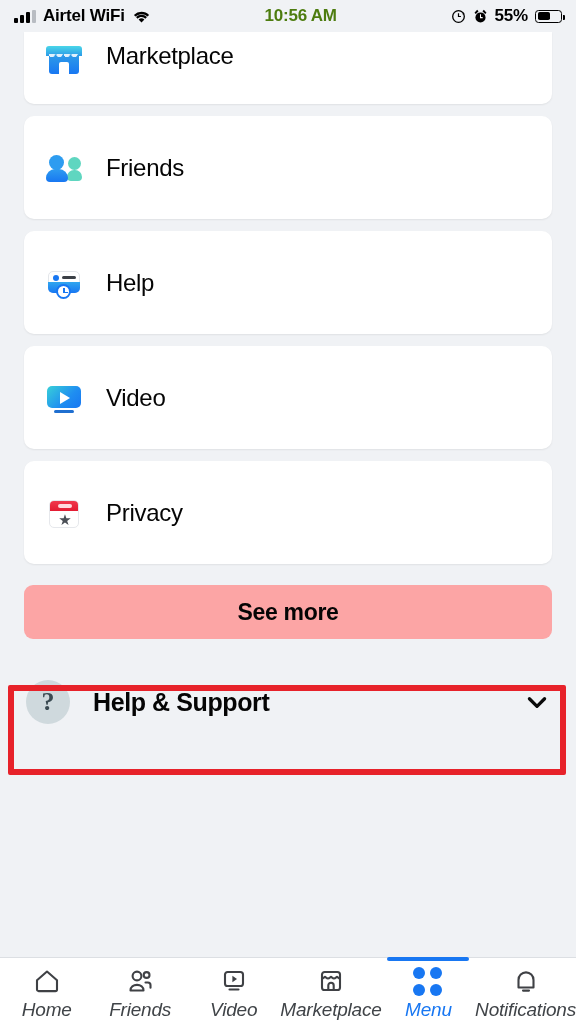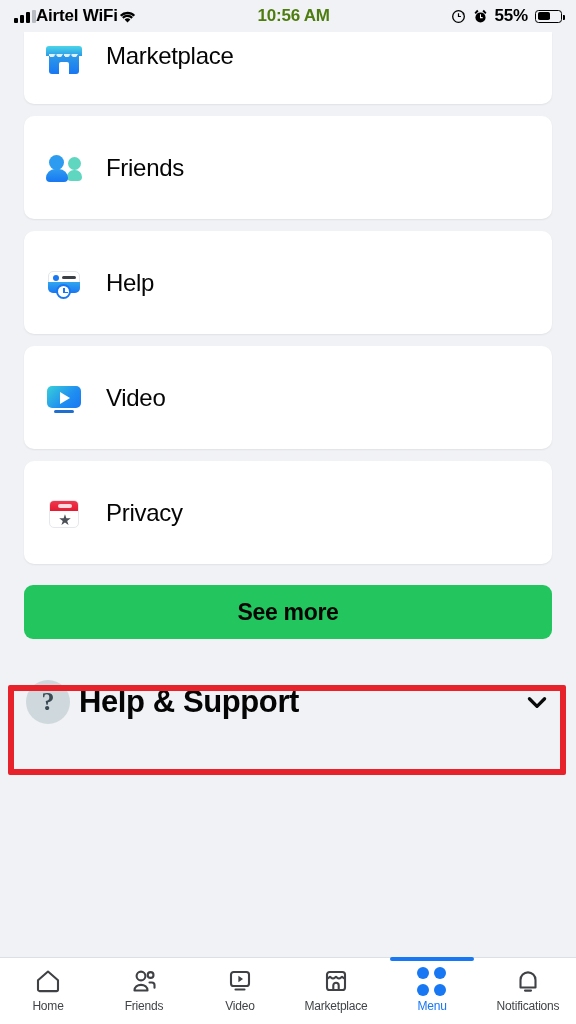--- a/index.html
+++ b/index.html
@@ -10,21 +10,21 @@
     overflow:hidden;
   }
   .phone { position:relative; width:576px; height:1024px; background:#f0f2f5; }
 
   
   .statusbar {
     position:absolute; top:0; left:0; width:576px; height:32px;
     display:flex; align-items:center; background:#f0f2f5;
     padding:0 14px; z-index:30;
   }
-  .sb-left { display:flex; align-items:center; flex:0 0 auto; }
+  .sb-left { display:flex; align-items:center; gap:7px; flex:0 0 auto; }
   .sb-center { flex:1; display:flex; justify-content:center; }
   .sb-right { display:flex; align-items:center; gap:7px; flex:0 0 auto; }
   .sb-text { font-size:17px; font-weight:600; color:#000; letter-spacing:-0.2px; }
   .sb-time { font-size:17px; font-weight:600; color:#4d7c0f; letter-spacing:-0.2px; }
 
   .signal { display:flex; align-items:flex-end; gap:2px; height:13px; }
   .signal i { width:4px; background:#000; border-radius:1px; display:block; }
   .signal i:nth-child(1){ height:5px; }
   .signal i:nth-child(2){ height:8px; }
   .signal i:nth-child(3){ height:11px; }
@@ -152,34 +152,34 @@
     position:absolute; left:8px; top:3.5px; width:14px; height:3.5px;
     border-radius:2px; background:#ffd9de;
   }
   .ico-events .star {
     position:absolute; left:8px; top:12px; width:14px; height:14px;
     color:#4b4f56; font-size:15px; line-height:14px; text-align:center;
   }
 
   
   .gbtn {
-    margin:0 24px; height:54px; background:#22c55e;
+    margin:0 24px; height:54px; background:#fca5a5;
     border-radius:9px; display:flex; align-items:center; justify-content:center;
     font-size:23px; font-weight:700; color:#050505; letter-spacing:-0.3px;
     border:none; width:calc(100% - 48px);
   }
 
   
   .exp-row {
     height:82px; display:flex; align-items:center;
     padding:0 26px 0 26px; background:#f0f2f5;
   }
   .exp-row .exp-label {
-    flex:1; font-size:31px; font-weight:600; color:#050505;
-    letter-spacing:-0.4px; margin-left:9px;
+    flex:1; font-size:25px; font-weight:600; color:#050505;
+    letter-spacing:-0.4px; margin-left:23px;
   }
   .circ-help {
     width:44px; height:44px; border-radius:50%;
     background:#cfd9dd; display:flex; align-items:center; justify-content:center;
     font-size:26px; font-weight:700; color:#3a4a52; flex:0 0 44px;
     font-family:"Liberation Serif", serif;
   }
   .gear { width:44px; height:44px; flex:0 0 44px; position:relative; }
   .chev { width:26px; height:26px; flex:0 0 26px; }
 
@@ -194,22 +194,23 @@
     position:absolute; bottom:0; left:0; width:576px; height:67px;
     background:#ffffff; border-top:1px solid #dcdfe3;
     display:flex; align-items:flex-start; z-index:25;
   }
   .tab {
     flex:1; height:100%; display:flex; flex-direction:column;
     align-items:center; justify-content:flex-start; padding-top:9px;
     position:relative;
   }
   .tab .tlabel {
-    font-size:12px; color:#404448; margin-top:4px; letter-spacing:-0.2px;
+    font-size:19px; color:#404448; margin-top:4px; letter-spacing:-0.2px;
     white-space:nowrap;
+    font-style:italic;
   }
   .tab.active .tlabel { color:#1877f2; }
   .tab .indicator {
     position:absolute; top:-1px; left:6%; width:88%; height:3.5px;
     background:#1877f2; border-radius:2px;
   }
   .ticon { width:30px; height:28px; display:block; }
   .grid-icon { display:grid; grid-template-columns:12px 12px; grid-gap:5px; }
   .grid-icon span { width:12px; height:12px; border-radius:50%; background:#1877f2; display:block; }
 </style>

